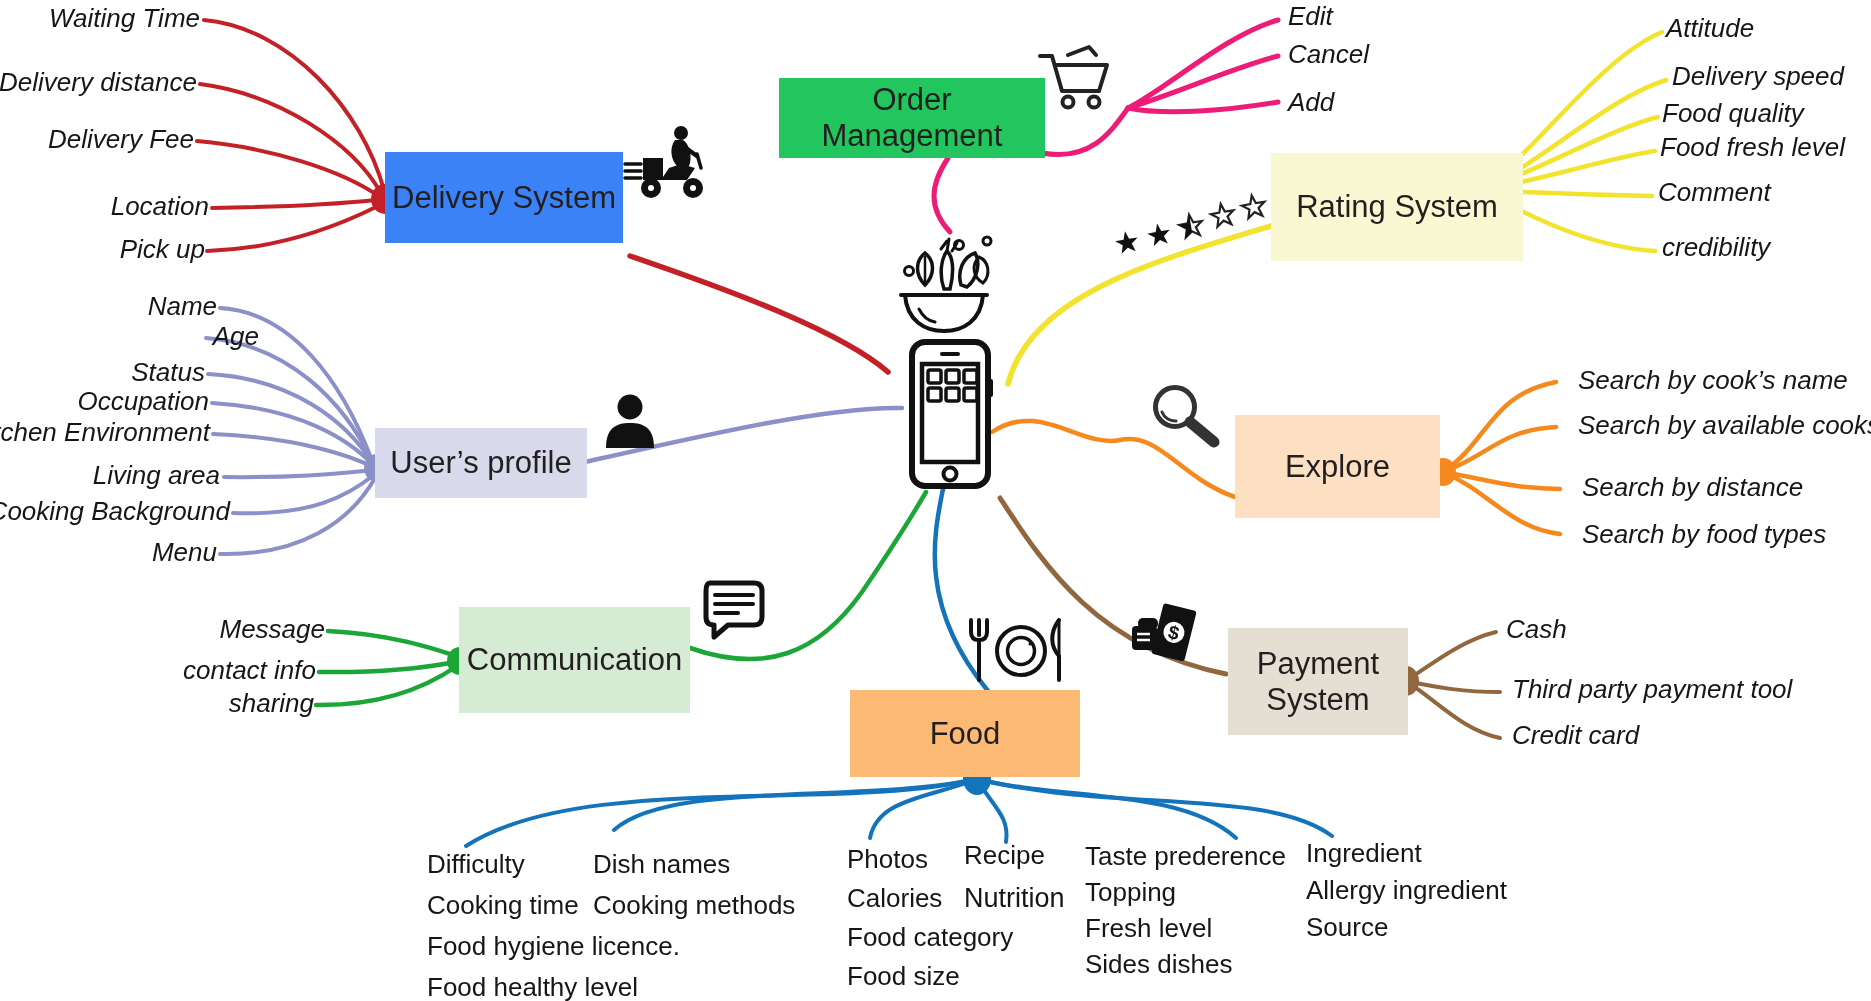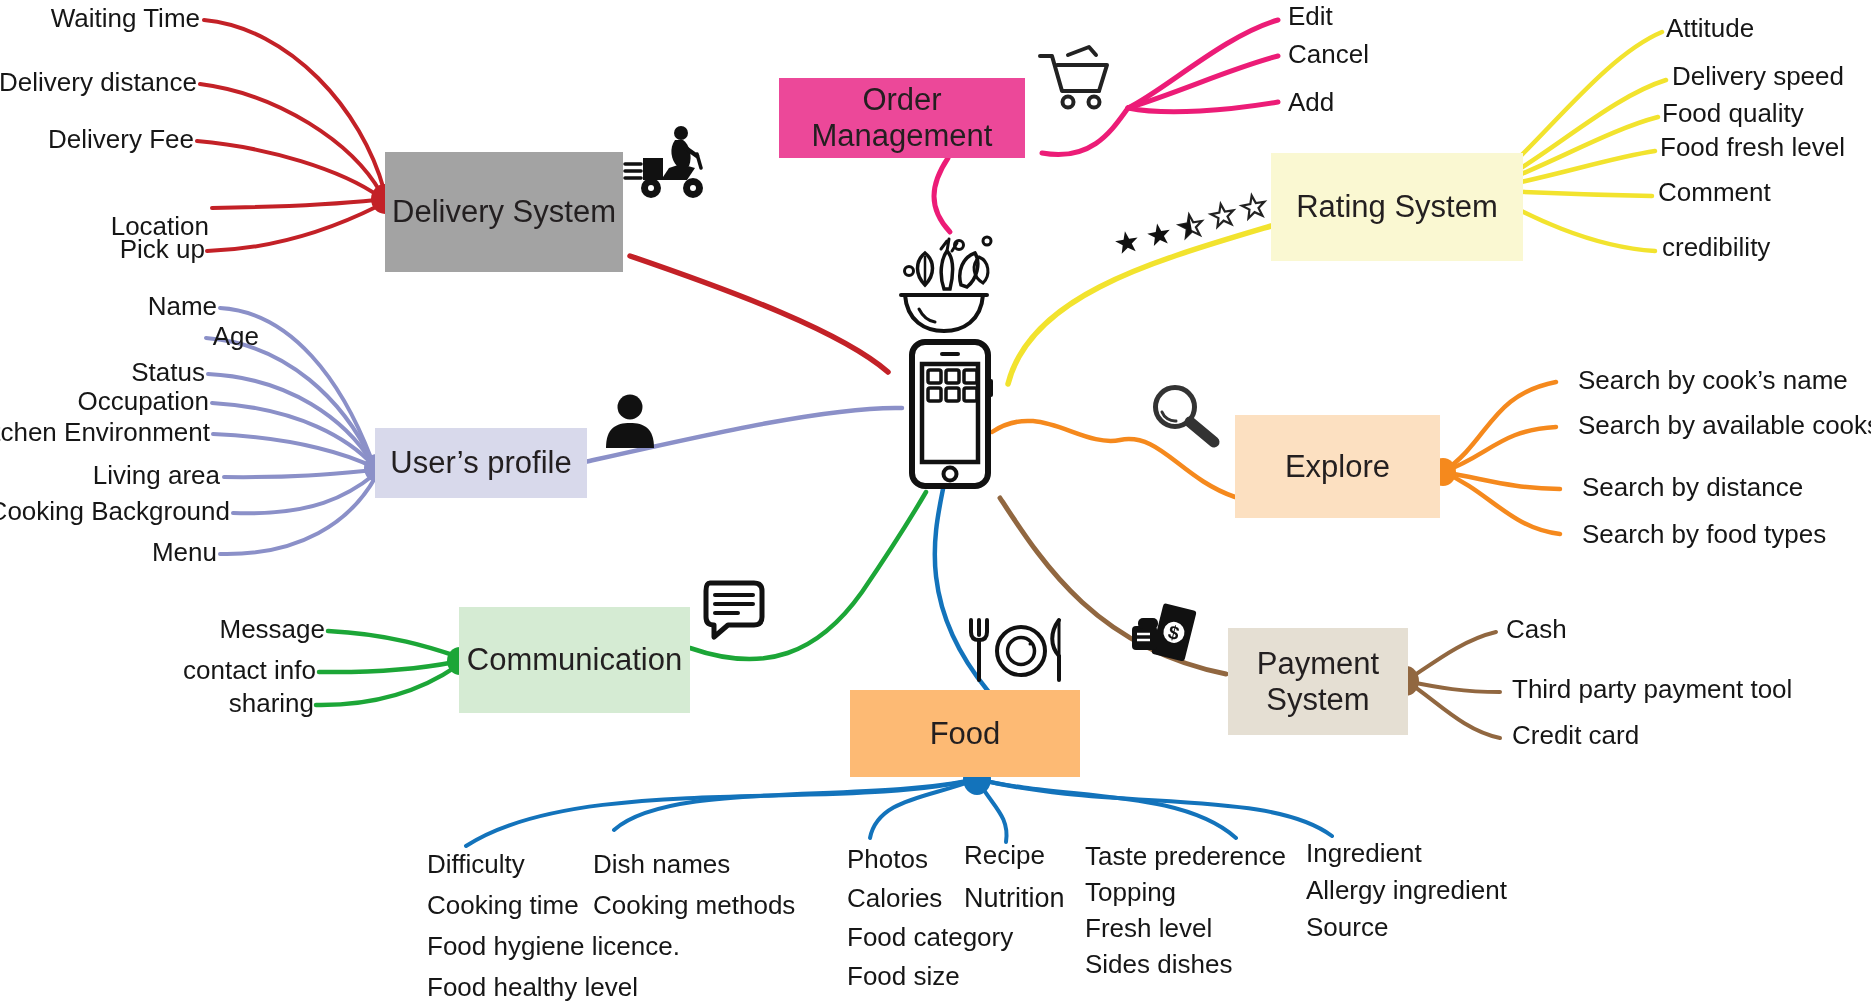--- a/index.html
+++ b/index.html
@@ -6,21 +6,21 @@
   #stage{
     position:relative;width:1871px;height:1001px;background:#ffffff;overflow:hidden;
     font-family:"Liberation Sans",sans-serif;color:#1b1b1b;
   }
   #wires{position:absolute;left:0;top:0;z-index:1;}
   .box{
     position:absolute;z-index:2;display:flex;align-items:center;justify-content:center;
     font-size:31px;color:#231f20;text-align:center;
   }
   .lbl{
-    position:absolute;z-index:3;font-size:26px;white-space:nowrap;color:#161616;
+    position:absolute;z-index:3;font-size:26px;white-space:nowrap;color:#161616;font-style:italic;
   }
   .col{position:absolute;z-index:3;font-size:26px;color:#161616;white-space:nowrap;}
   .col div{display:block;}
   .col .small{font-size:27px;padding-top:9px;}
 </style>
 </head>
 <body>
 
 <div id="stage">
 
@@ -213,24 +213,24 @@
       <line x1="10" y1="2" x2="10" y2="17"></line>
       <line x1="10" y1="22" x2="10" y2="62"></line>
       <circle cx="52" cy="33" r="24"></circle>
       <circle cx="52" cy="33" r="13.5" stroke-width="3.5"></circle>
       <circle cx="61" cy="26" r="1.5" fill="#111" stroke="none"></circle>
       <path d="M90,2 C81,14 81,28 90,38 L90,62"></path>
       <line x1="90" y1="2" x2="90" y2="38" stroke-width="3"></line>
     </g>
   </svg>
 
-  <div class="box" style="left: 385px; top: 152px; width: 238px; height: 120px; background-color: #a3a3a3;">
+  <div class="box" style="left: 385px; top: 152px; width: 238px; height: 91px; background-color: #3b82f6;">
       <span>Delivery System</span>
     </div>
-  <div class="box" style="left: 779px; top: 78px; width: 246px; height: 80px; background-color: #ec4899;">
+  <div class="box" style="left: 779px; top: 78px; width: 266px; height: 80px; background-color: #22c55e;">
       <span>Order Management</span>
     </div>
   <div class="box" style="left: 1271px; top: 153px; width: 252px; height: 108px; background-color: rgb(250, 248, 210);">
       <span>Rating System</span>
     </div>
   <div class="box" style="left: 375px; top: 428px; width: 212px; height: 70px; background-color: rgb(216, 217, 235);">
       <span>User’s profile</span>
     </div>
   <div class="box" style="left: 1235px; top: 415px; width: 205px; height: 103px; background-color: rgb(252, 224, 193);">
       <span>Explore</span>
@@ -241,21 +241,21 @@
   <div class="box" style="left: 1228px; top: 628px; width: 180px; height: 107px; background-color: rgb(229, 223, 211);">
       <span>Payment System</span>
     </div>
   <div class="box" style="left: 850px; top: 690px; width: 230px; height: 87px; background-color: #fdba74;">
       <span>Food</span>
     </div>
 
   <div class="lbl" style="right:1671px;top:3px;">Waiting Time</div>
   <div class="lbl" style="right:1674px;top:67px;">Delivery distance</div>
   <div class="lbl" style="right:1677px;top:124px;">Delivery Fee</div>
-  <div class="lbl" style="right:1662px;top:191px;margin-top:20px;">Location</div>
+  <div class="lbl" style="right:1662px;top:191px;">Location</div>
   <div class="lbl" style="right:1666px;top:234px;">Pick up</div>
 
   <div class="lbl" style="left:1288px;top:1px;">Edit</div>
   <div class="lbl" style="left:1288px;top:39px;">Cancel</div>
   <div class="lbl" style="left:1288px;top:87px;">Add</div>
 
   <div class="lbl" style="left:1666px;top:13px;">Attitude</div>
   <div class="lbl" style="left:1672px;top:61px;">Delivery speed</div>
   <div class="lbl" style="left:1662px;top:98px;">Food quality</div>
   <div class="lbl" style="left:1660px;top:132px;">Food fresh level</div>

